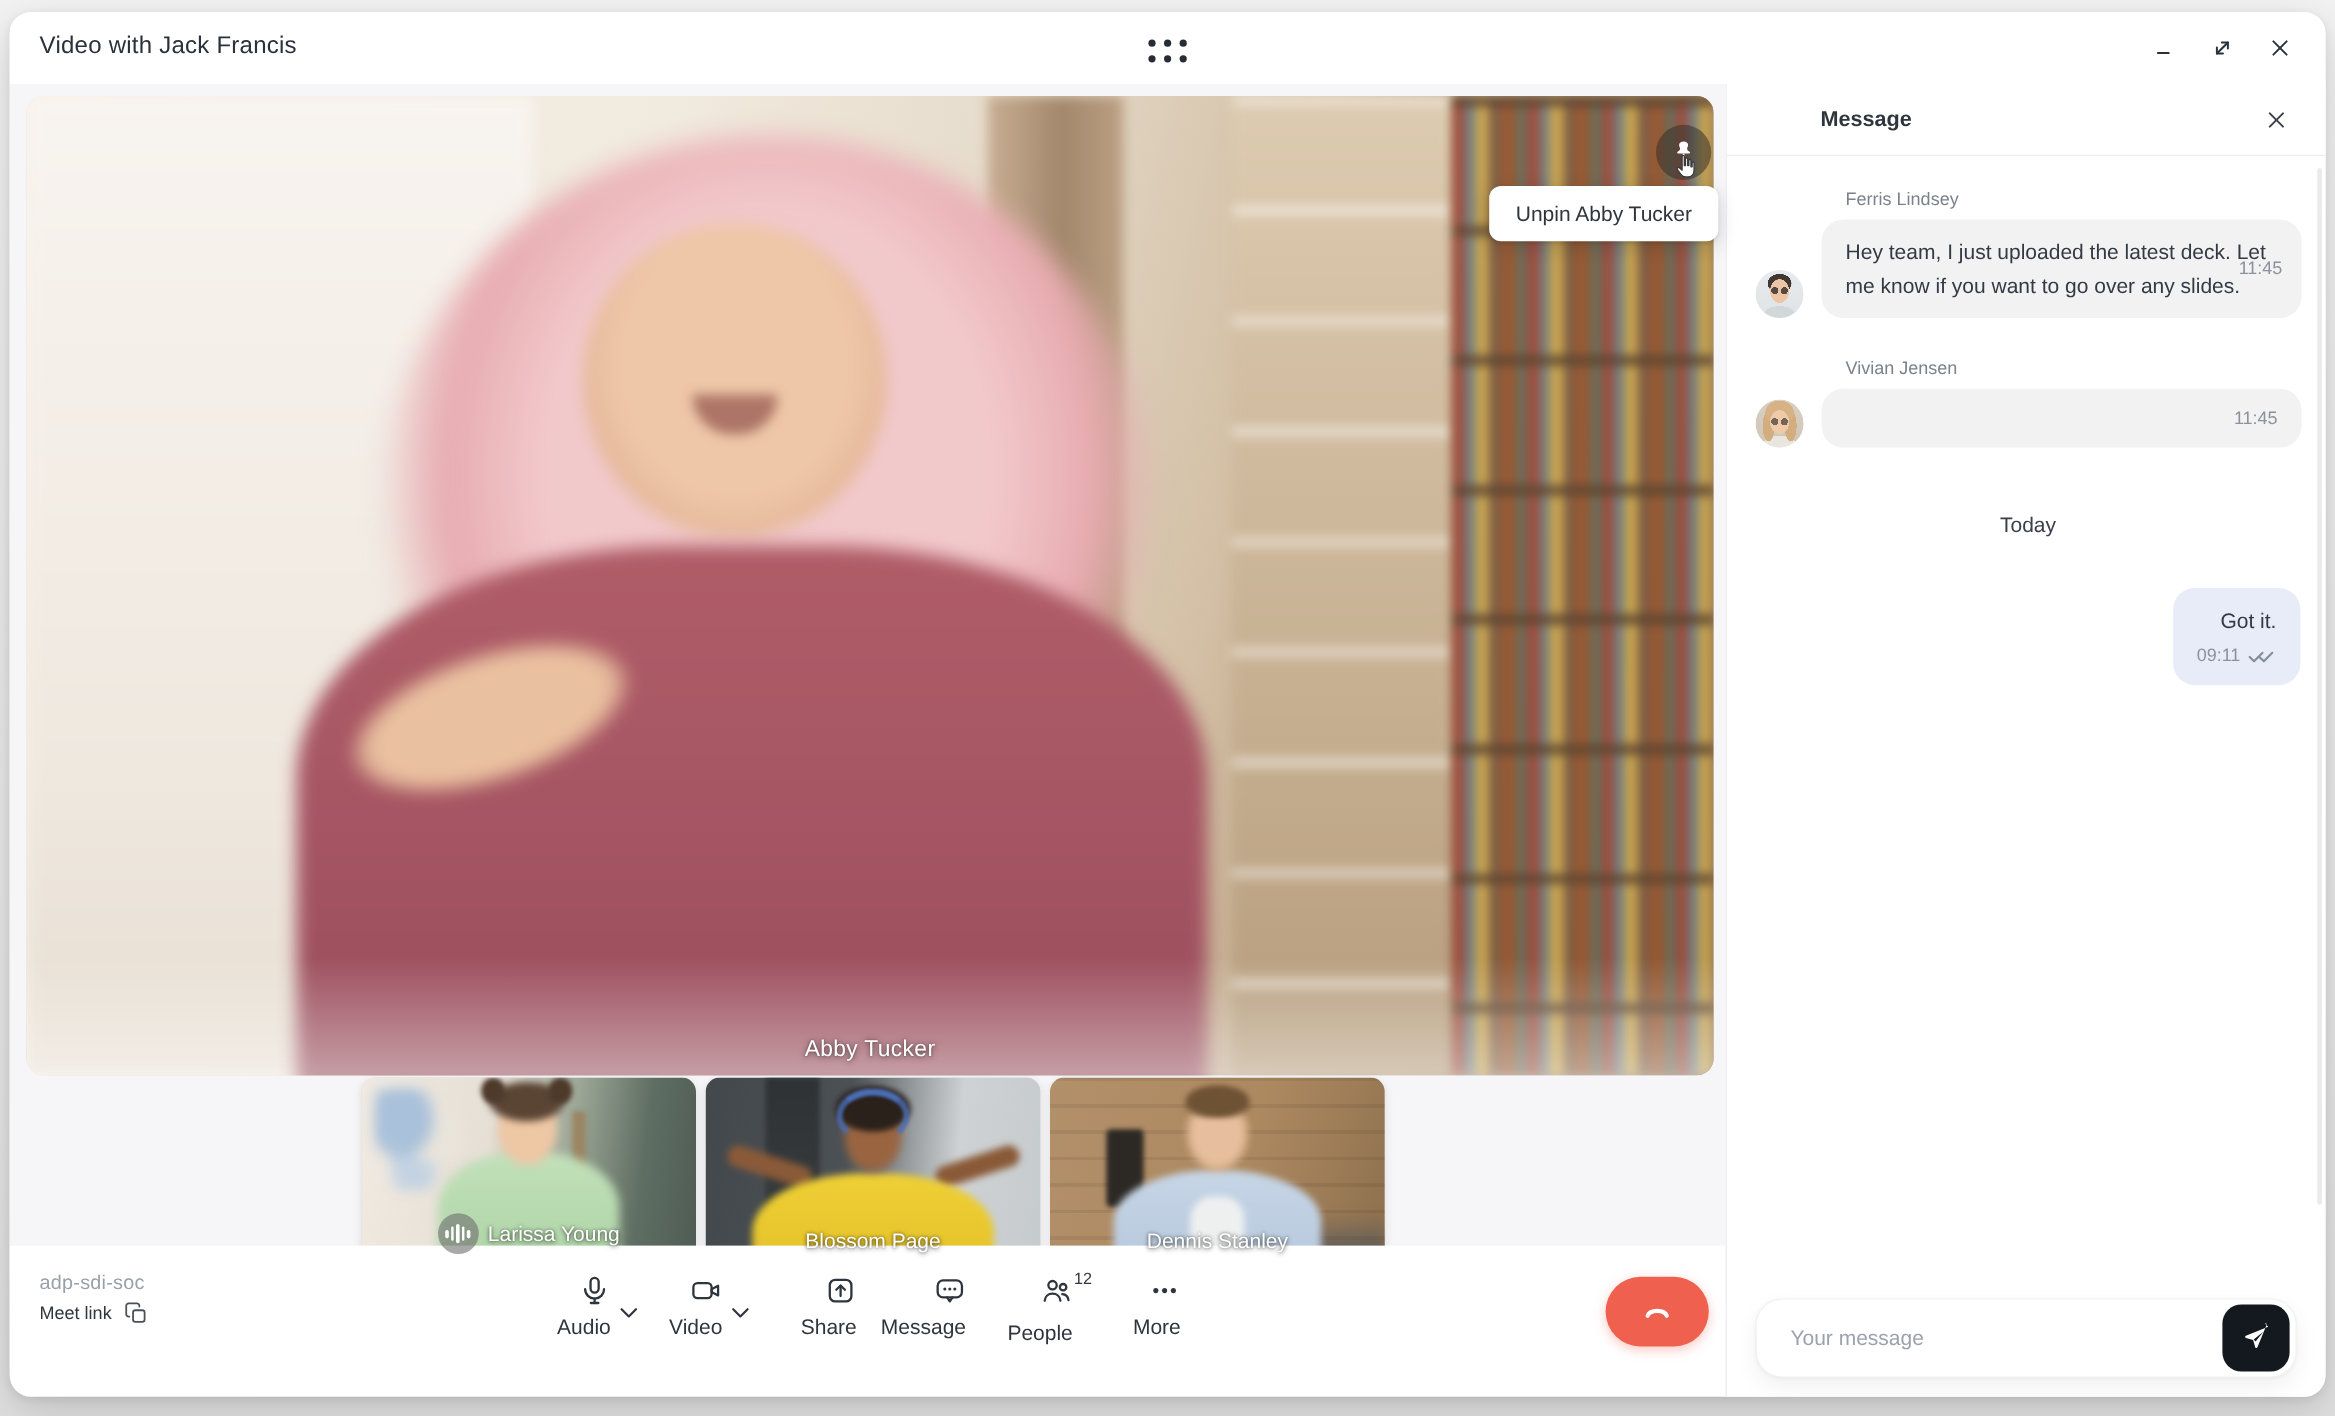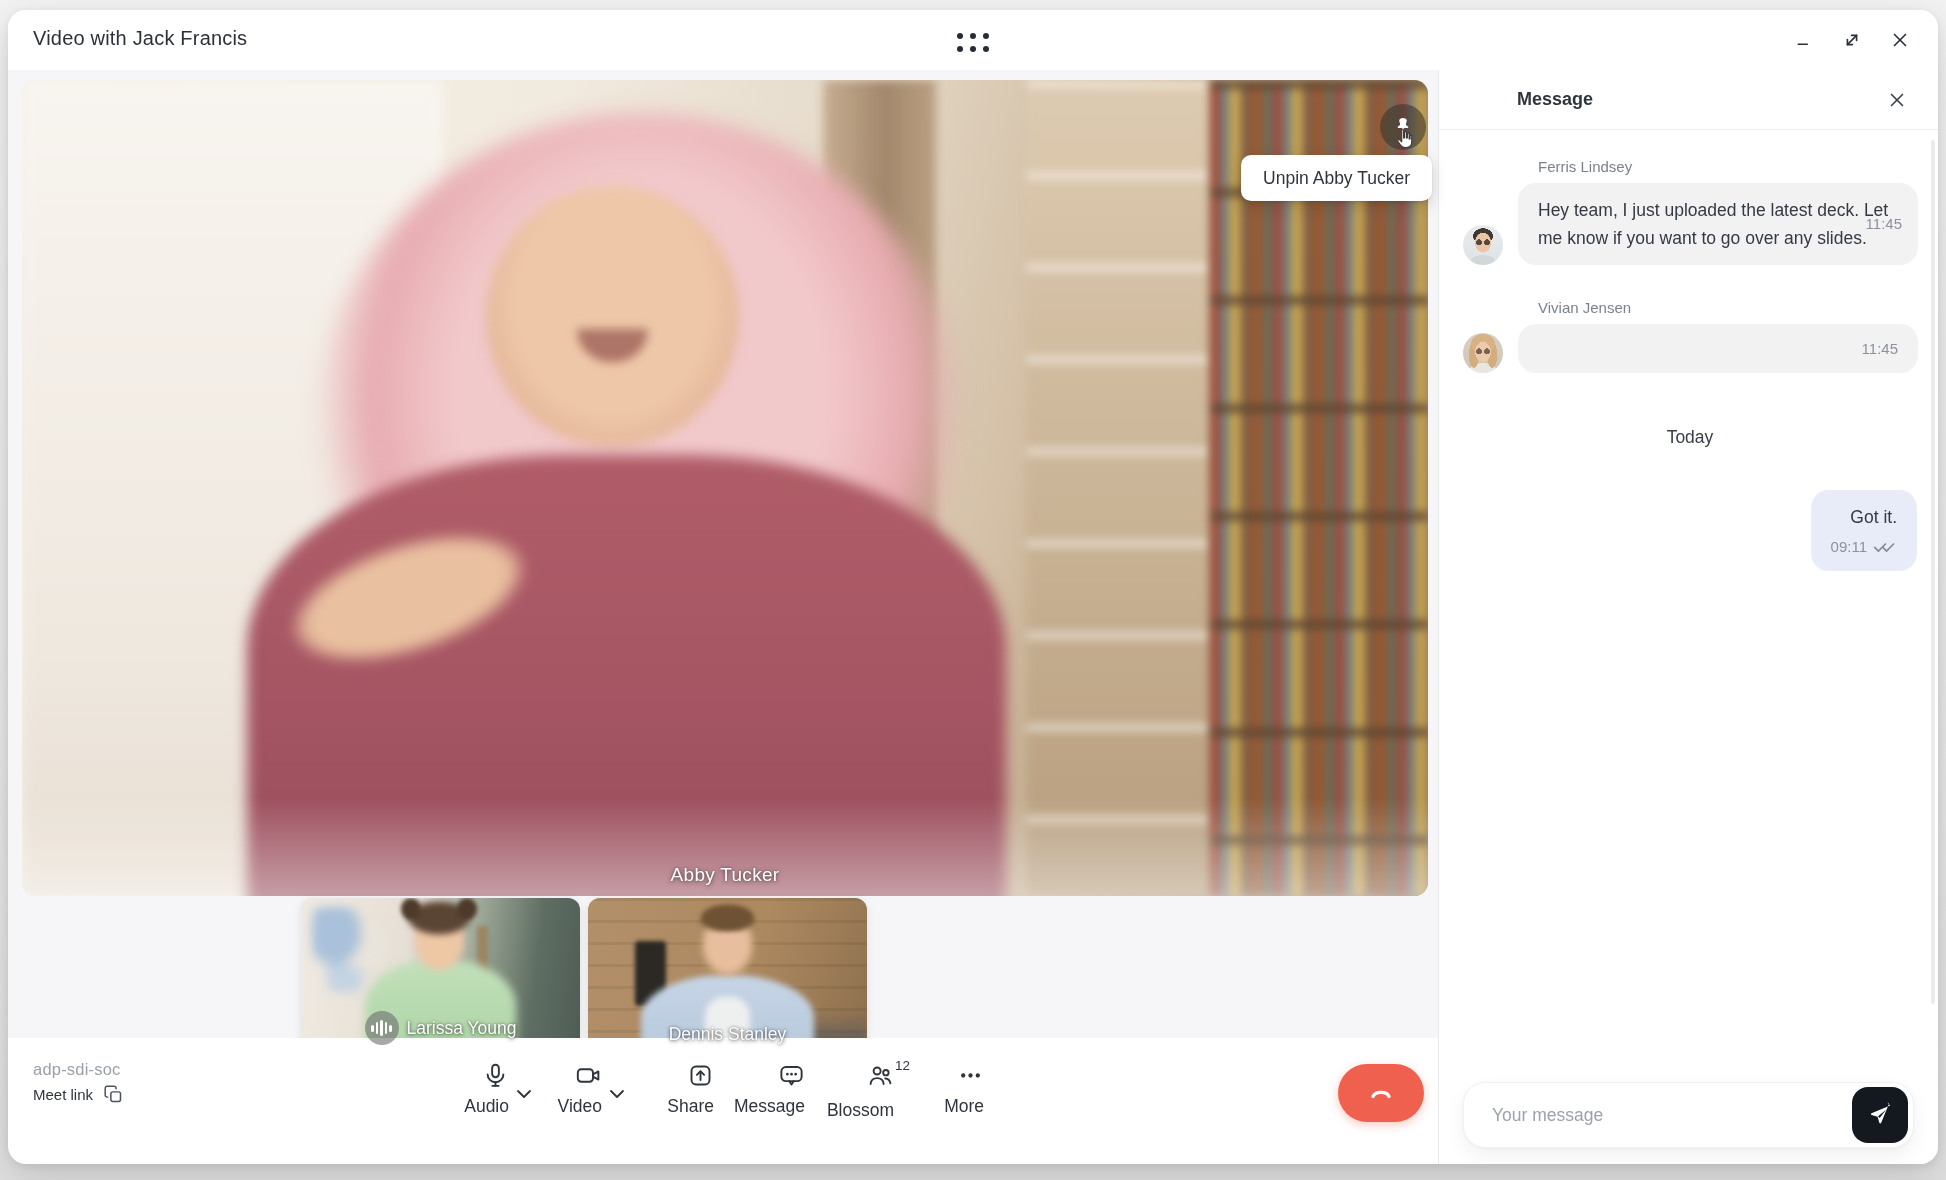--- a/index.html
+++ b/index.html
@@ -301,20 +301,33 @@
                 <i></i>
                 <i></i>
                 <i></i>
                 <i></i>
                 <i></i>
               </span>
             <span>Larissa Young</span>
           </div>
         </div>
 
+        <div class="thumb">
+          <div class="bl-base"></div>
+            <div class="bl-cab"></div>
+          <div class="bl-arm1"></div>
+            <div class="bl-arm2"></div>
+          <div class="bl-shirt"></div>
+            <div class="bl-face"></div>
+            <div class="bl-hair"></div>
+            <div class="bl-phones"></div>
+          <div class="t-name">
+              <span>Blossom Page</span>
+            </div>
+        </div>
 
         <div class="thumb">
           <div class="de-base"></div>
             <div class="de-floor"></div>
             <div class="de-speaker"></div>
           <div class="de-shirt"></div>
             <div class="de-tee"></div>
             <div class="de-face"></div>
             <div class="de-hair"></div>
           <div class="t-name">
@@ -390,21 +403,21 @@
       <div class="tb-btn" style="left:822px">
         <span class="people-wrap">
           <svg width="27" height="27" viewBox="0 0 24 24">
             <circle cx="9" cy="8" r="3.1"></circle>
             <path d="M3.2 19.5c.3-3.2 2.7-5.2 5.8-5.2 3.1 0 5.5 2 5.8 5.2"></path>
             <circle cx="16.8" cy="9.5" r="2.4"></circle>
             <path d="M16.2 14.6c2.6.2 4.3 1.9 4.6 4.4"></path>
           </svg>
           <span class="people-badge">12</span>
         </span>
-        <span class="tb-label">Blossom</span>
+        <span class="tb-label">People</span>
       </div>
 
       <div class="tb-btn" style="left:912px">
         <svg width="27" height="27" viewBox="0 0 24 24">
           <circle cx="5.5" cy="12" r="1.9" fill="#2f353d" stroke="none"></circle>
           <circle cx="12" cy="12" r="1.9" fill="#2f353d" stroke="none"></circle>
           <circle cx="18.5" cy="12" r="1.9" fill="#2f353d" stroke="none"></circle>
         </svg>
         <span class="tb-label">More</span>
       </div>

